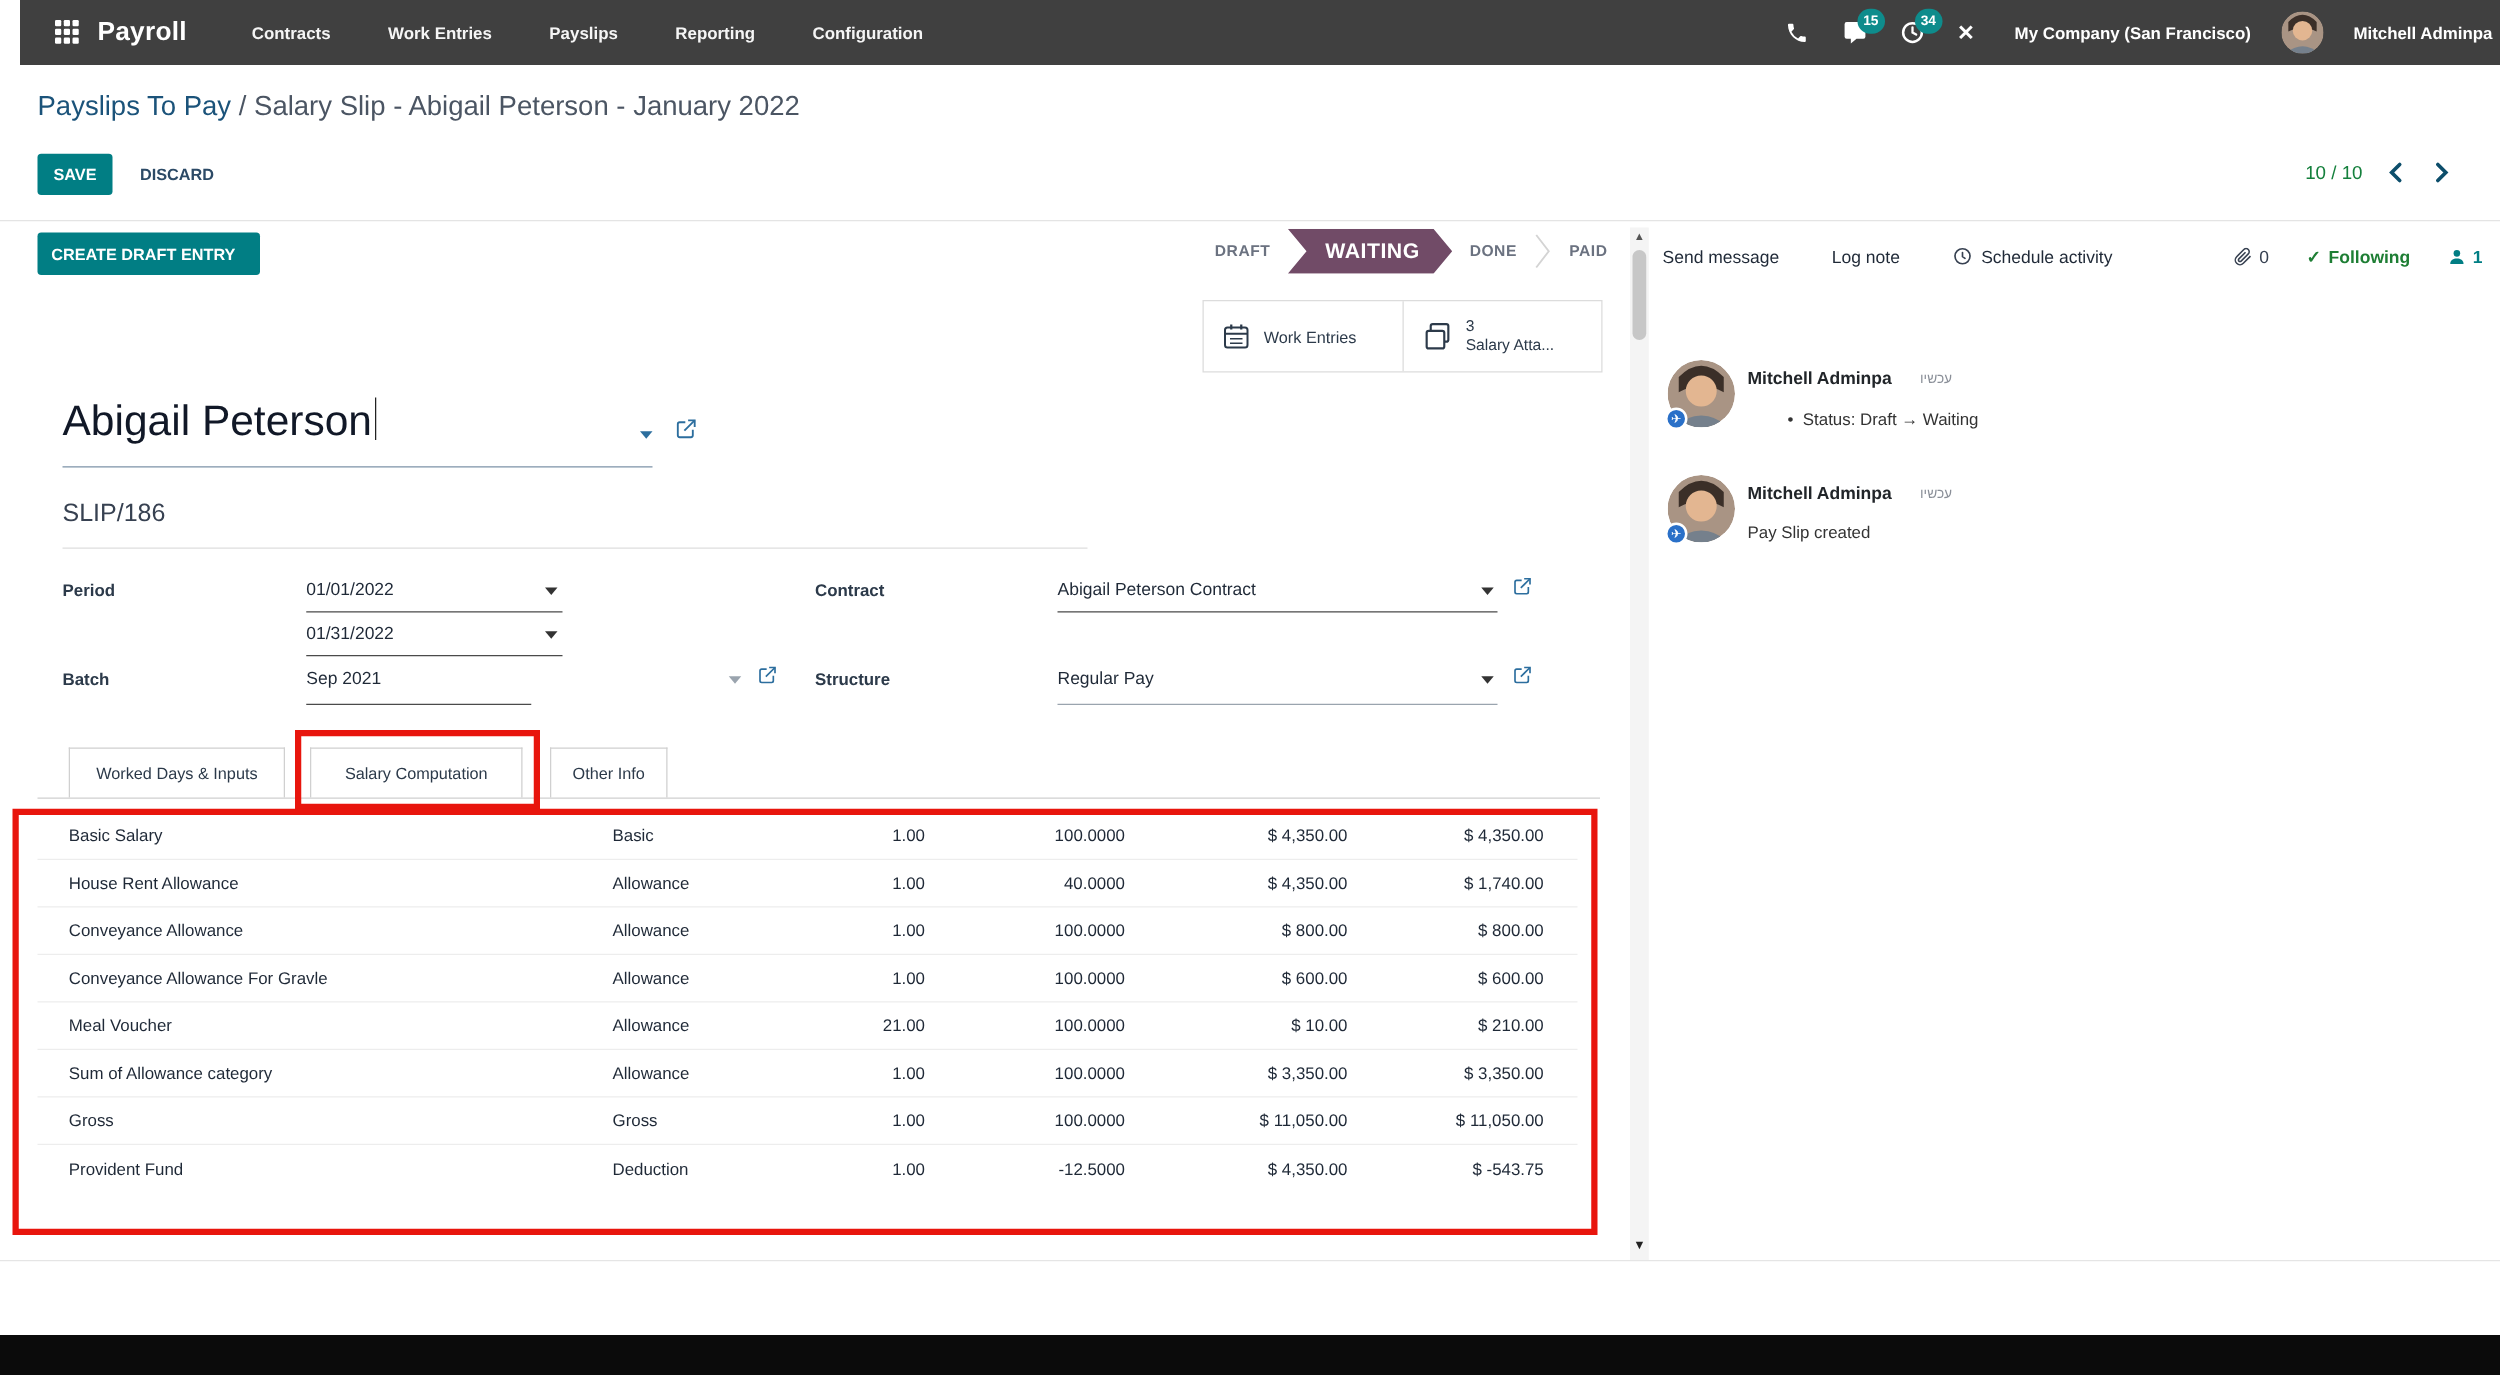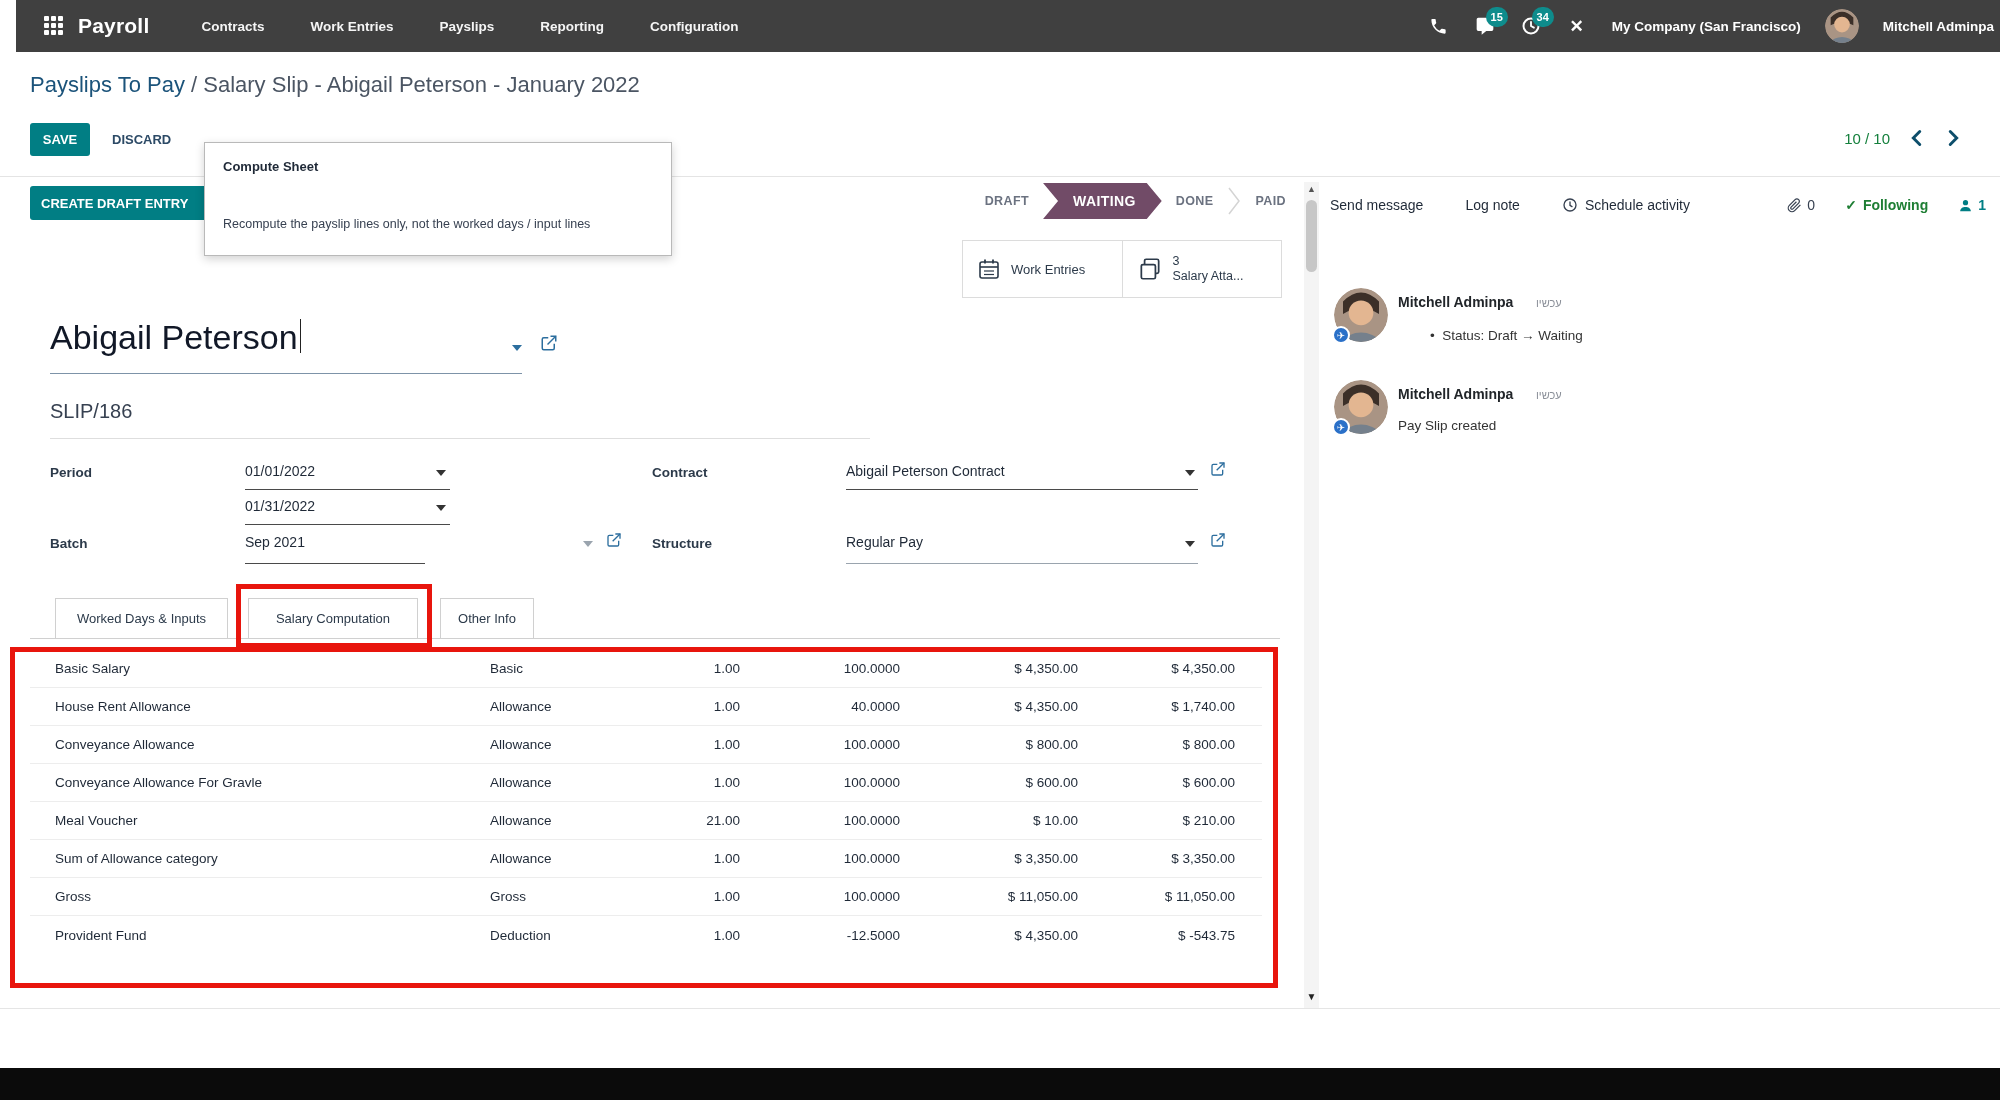--- a/index.html
+++ b/index.html
@@ -7,21 +7,21 @@
   #canvas { position:relative; width:2000px; height:1100px; background:#ffffff; }
 
   
   .topnav { position:absolute; left:16px; top:0; width:2000px; height:52px; background:#404040; display:flex; align-items:center; color:#fff; }
   .grid-icon { width:20px; height:20px; margin-left:28px; display:grid; grid-template-columns:repeat(3,5px); grid-template-rows:repeat(3,5px); gap:2px; }
   .grid-icon span { background:#fff; border-radius:1px; }
   .app-name { font-size:21px; font-weight:bold; margin-left:14px; letter-spacing:.2px; }
   .nav-menu { display:flex; margin-left:52px; gap:46px; }
   .nav-item { font-size:13.5px; font-weight:600; cursor:pointer; opacity:.95; }
   .systray { position:absolute; right:22px; top:0; height:52px; display:flex; align-items:center; gap:24px; }
-  .tray-icon { position:relative; width:22px; height:22px; display:flex; align-items:center; justify-content:center; }
+  .tray-icon { position:relative; width:22px; height:22px; display:flex; align-items:center; justify-content:flex-start; }
   .badge { position:absolute; top:-8px; left:12px; min-width:22px; height:20px; border-radius:10px; background:#0E8C8C; color:#fff; font-size:11px; font-weight:bold; display:flex; align-items:center; justify-content:center; padding:0 4px; }
   .x-glyph { font-size:17px; font-weight:bold; color:#fff; }
   .company { font-size:13.5px; font-weight:600; }
   .avatar-sm { width:34px; height:34px; border-radius:50%; overflow:hidden; }
   .username { font-size:13.5px; font-weight:600; }
 
   
   .breadcrumb { position:absolute; left:30px; top:72px; font-size:22px; color:#4b5563; }
   .breadcrumb .bc-link { color:#1B537A; cursor:pointer; }
   .btn-save { position:absolute; left:30px; top:123px; width:60px; height:33px; background:#017E84; color:#fff; border:none; font-size:13px; font-weight:bold; border-radius:3px; cursor:pointer; font-family:inherit; }
@@ -33,21 +33,21 @@
 
   
   .btn-create { position:absolute; left:30px; top:186px; width:178px; height:34px; background:#017E84; color:#fff; border:none; font-size:13px; font-weight:bold; border-radius:3px; text-align:left; padding-left:11px; white-space:nowrap; overflow:hidden; cursor:pointer; font-family:inherit; }
   .tooltip { position:absolute; left:204px; top:142px; width:468px; height:114px; background:#fff; border:1px solid #b9b9b9; box-shadow:0 3px 9px rgba(0,0,0,.18); z-index:30; }
   .tooltip-title { position:absolute; left:18px; top:16px; font-size:13px; font-weight:bold; color:#1f2937; }
   .tooltip-body { position:absolute; left:18px; top:74px; font-size:12.5px; color:#374151; }
 
   
   .statusbar { position:absolute; right:700px; top:183px; height:36px; display:flex; align-items:center; }
   .stage { font-size:12.5px; font-weight:600; color:#6b7280; letter-spacing:.4px; padding:0 14px; cursor:pointer; }
-  .stage-active { height:36px; display:flex; align-items:center; background:#714B67; color:#fff; font-size:14px; font-weight:bold; letter-spacing:.4px; padding:0 26px 0 30px; cursor:pointer;
+  .stage-active { height:36px; display:flex; align-items:center; background:#714B67; color:#fff; font-size:17px; font-weight:bold; letter-spacing:.4px; padding:0 26px 0 30px; cursor:pointer;
     clip-path:polygon(0 0, calc(100% - 15px) 0, 100% 50%, calc(100% - 15px) 100%, 0 100%, 15px 50%); }
   .stage-sep { width:14px; height:30px; }
 
   
   .scrollbar { position:absolute; left:1304px; top:182px; width:15px; height:826px; background:#f4f4f4; }
   .sb-up { position:absolute; left:0; top:2px; width:15px; text-align:center; font-size:9px; color:#555; cursor:pointer; }
   .sb-thumb { position:absolute; left:2px; top:18px; width:11px; height:72px; background:#c7c7c7; border-radius:6px; cursor:grab; }
   .sb-down { position:absolute; left:0; bottom:6px; width:15px; text-align:center; font-size:10px; color:#222; cursor:pointer; }
 
   
@@ -192,24 +192,20 @@
       </svg>
   </div>
   <div class="pager-next">
     <svg width="22" height="22" viewBox="0 0 24 24">
         <polyline points="9,5 16,12 9,19" fill="none" stroke="#0d4e6b" stroke-width="3.2" stroke-linecap="round"></polyline>
       </svg>
   </div>
   <div class="cp-divider"></div>
 
   <button class="btn-create">CREATE DRAFT ENTRY</button>
-  <div class="tooltip">
-    <div class="tooltip-title">Compute Sheet</div>
-    <div class="tooltip-body">Recompute the payslip lines only, not the worked days / input lines</div>
-  </div>
 
   <div class="statusbar">
     <div class="stage">DRAFT</div>
     <div class="stage-active">WAITING</div>
     <div class="stage">DONE</div>
     <div class="stage-sep">
       <svg width="14" height="30" viewBox="0 0 14 30">
           <polyline points="2,2 12,15 2,28" fill="none" stroke="#d4d4d4" stroke-width="1.5"></polyline>
         </svg>
     </div>

